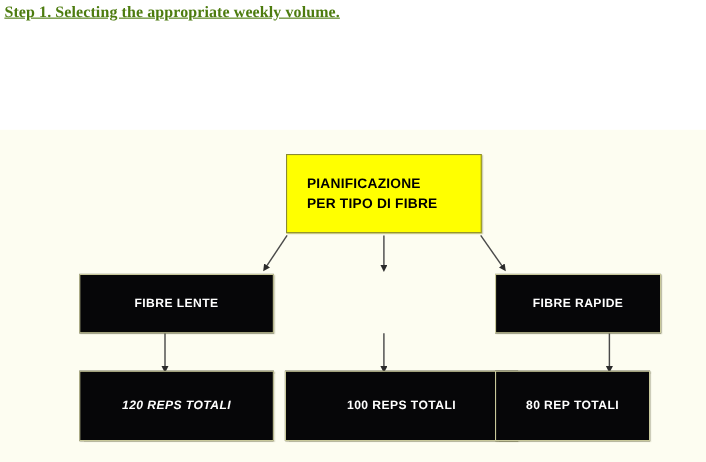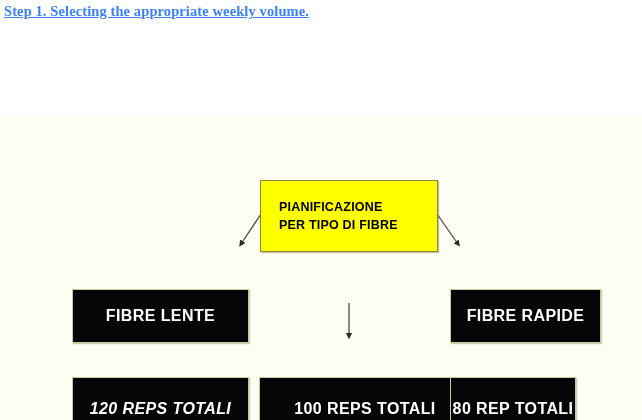--- a/index.html
+++ b/index.html
@@ -21,21 +21,21 @@
   }
 
   
   #heading {
     position: absolute;
     left: 4px;
     top: 3px;
     font-family: "Liberation Serif", serif;
     font-weight: bold;
     font-size: 14.5px;
-    color: #3b82f6;
+    color: #4d7c0f;
     text-decoration: underline;
     letter-spacing: 0.1px;
     white-space: nowrap;
   }
 
   
   #diagram {
     position: absolute;
     left: 0;
     top: 118px;
@@ -44,21 +44,20 @@
     background: #fdfdf1;
   }
 
   
   .node {
     position: absolute;
     box-sizing: border-box;
     display: flex;
     align-items: center;
     justify-content: center;
-    margin-top: 40px;
   }
 
   .node-yellow {
     background: #ffff00;
     border: 1.5px solid #8a8a33;
     box-shadow: 1px 1px 1px rgba(90,90,40,0.35);
     justify-content: flex-start;
   }
   .node-yellow .node-label {
     color: #000000;
@@ -71,21 +70,21 @@
     white-space: pre-line;
   }
 
   .node-black {
     background: #060608;
     border: 1.5px solid #c8c89a;
     box-shadow: 1px 1px 1px rgba(90,90,40,0.30);
   }
   .node-black .node-label {
     color: #ffffff;
-    font-size: 16px;
+    font-size: 11px;
     font-weight: bold;
     letter-spacing: 0.4px;
     text-align: center;
     white-space: nowrap;
   }
 
   
   #connectors {
     position: absolute;
     left: 0;
@@ -139,18 +138,18 @@
     </div>
 
     <div class="node node-black" style="left:72px; top:219px; width:177px; height:64px;font-style:italic;">
       <div class="node-label">120 REPS TOTALI</div>
     </div>
 
     <div class="node node-black" style="left:259px; top:219px; width:212px; height:64px;">
       <div class="node-label">100 REPS TOTALI</div>
     </div>
 
-    <div class="node node-black" style="left:450px; top:219px; width:126px; height:64px;">
+    <div class="node node-black" style="left:450px; top:219px; width:141px; height:64px;">
       <div class="node-label">80 REP TOTALI</div>
     </div>
 
   </div>
 </div>
 
 </body></html>

